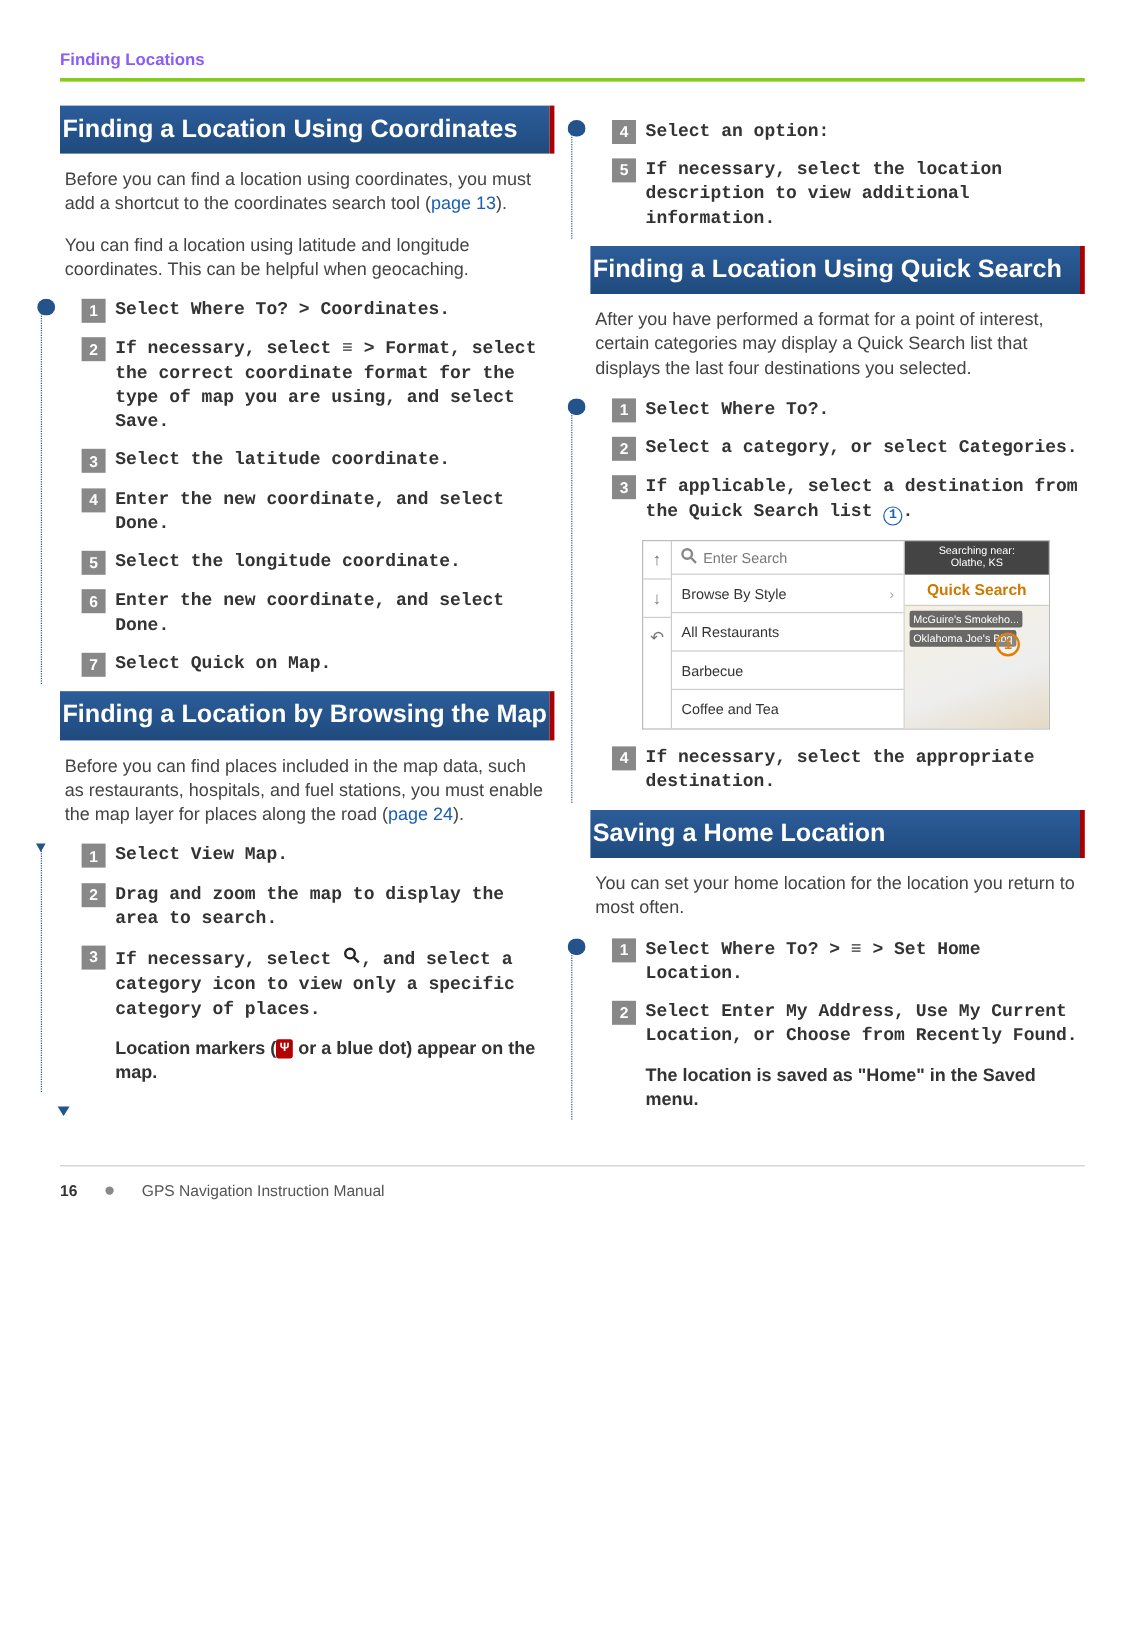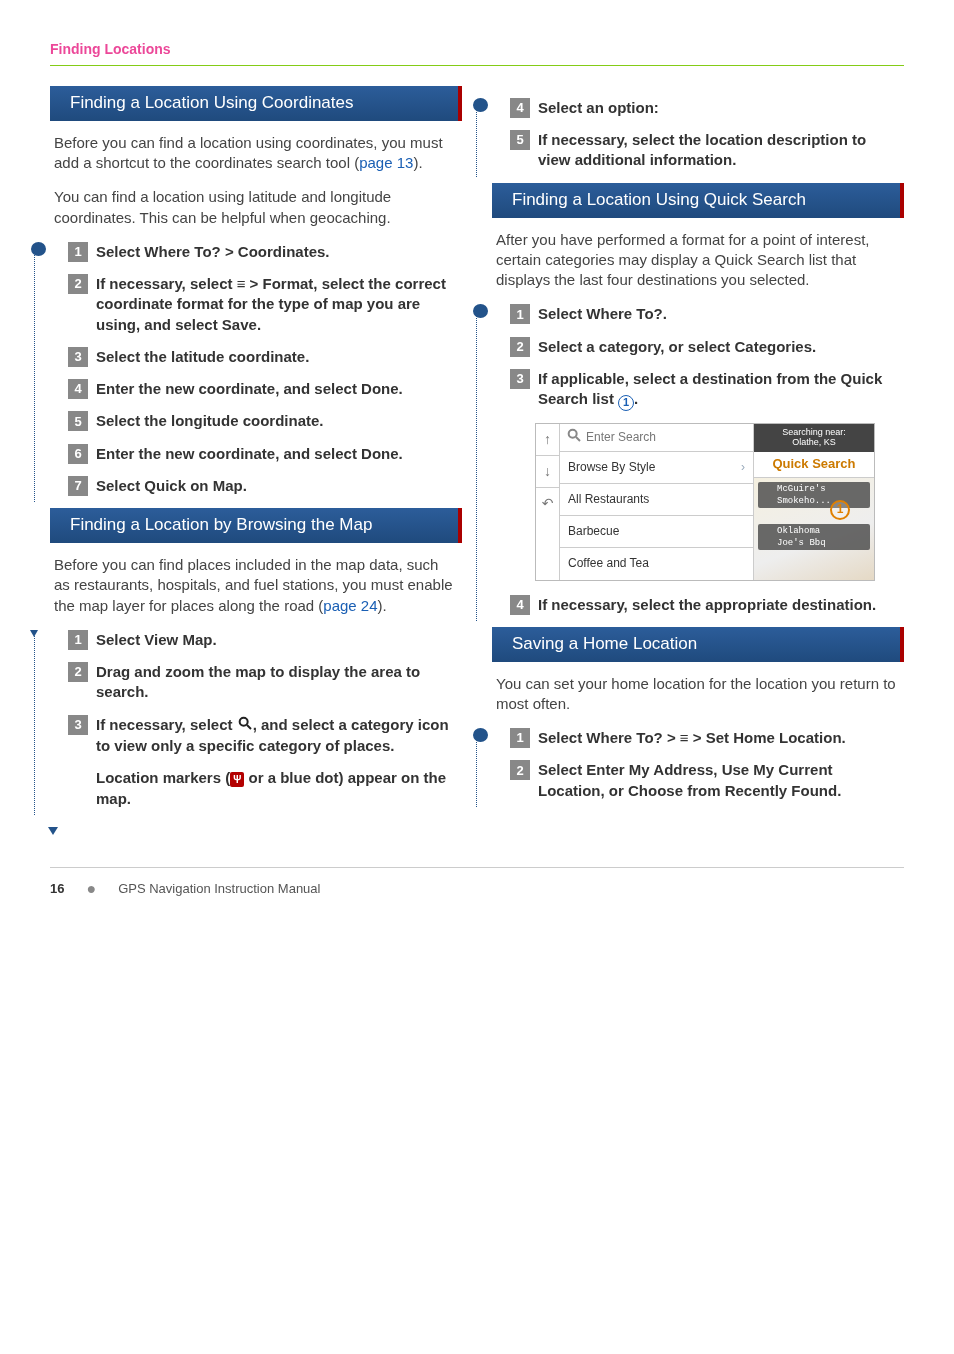--- a/index.html
+++ b/index.html
@@ -6,38 +6,38 @@
   body {
     font-family: "Segoe UI", Arial, sans-serif;
     background: #fff;
     color: #333;
     width: 954px;
     padding: 40px 50px 30px 50px;
     line-height: 1.35;
   }
   .running-head {
     font-weight: 700;
-    color: #ec4899;
+    color: #8b5cf6;
     font-size: 14px;
     padding-bottom: 6px;
-    border-bottom: 1px solid #84cc16;
+    border-bottom: 3px solid #84cc16;
     margin-bottom: 20px;
   }
   .columns {
     display: flex;
     gap: 30px;
   }
   .col { flex: 1; min-width: 0; }
   .section-title {
     background: #23538a;
     background: linear-gradient(to bottom, #2c5d9a, #1f4a7d);
     color: #fff;
-    font-weight: 400;
-    font-size: 17px;
-    padding: 6px 20px;
+    font-weight: 700;
+    font-size: 21px;
+    padding: 6px 2px;
     border-right: 4px solid #a00;
     margin-bottom: 12px;
     margin-top: 10px;
   }
   .section-title.first { margin-top: 0; }
   .intro {
     font-size: 15px;
     color: #444;
     margin: 0 4px 14px 4px;
   }
@@ -58,20 +58,21 @@
     height: 20px;
     display: flex;
     align-items: center;
     justify-content: center;
   }
   .step-body {
     flex: 1;
     font-weight: 700;
     color: #333;
     font-size: 15px;
+    font-family: Liberation Mono, monospace;
   }
   .step-result {
     margin: 10px 4px 12px 32px;
     font-weight: 700;
     font-size: 15px;
     color: #333;
   }
   .bullets {
     list-style: none;
     margin: 6px 0 12px 40px;
@@ -198,26 +199,25 @@
     flex: 1;
     position: relative;
     background: linear-gradient(160deg, #f5f0e0 0%, #eee 60%, #e5d9c5 100%);
     font-size: 10px;
     color: #444;
     padding: 4px;
   }
   .ss-qs-body .q1, .ss-qs-body .q2 {
     background: rgba(80,80,80,.85);
     color: #fff;
-    padding: 1px 19px;
+    padding: 1px 3px;
     border-radius: 2px;
     display: inline-block;
-    margin-bottom: 16px;
+    margin-bottom: 2px;
     font-size: 9px;
-    font-family: Liberation Mono, monospace;
   }
   .ss-callout {
     position: absolute;
     right: 24px;
     top: 22px;
     width: 20px;
     height: 20px;
     border: 2px solid #e08000;
     border-radius: 50%;
     color: #e08000;
@@ -442,20 +442,21 @@
     <p class="intro">You can set your home location for the location you return to most often.</p>
     <div class="blockwrap flow-line flow-start flow-end-dot">
       <div class="step">
           <div class="step-num">1</div>
           <div class="step-body">Select Where To? &gt; ≡ &gt; Set Home Location.</div>
         </div>
       <div class="step">
           <div class="step-num">2</div>
           <div class="step-body">Select Enter My Address, Use My Current Location, or Choose from Recently Found.</div>
         </div>
+      <div class="step-result">The location is saved as "Home" in the Saved menu.</div>
     </div>
   </div>
 </div>
 
 <div class="footer">
   <span class="pg">16</span>
   <span class="bullet">●</span>
   <span>GPS Navigation Instruction Manual</span>
 </div>
 

